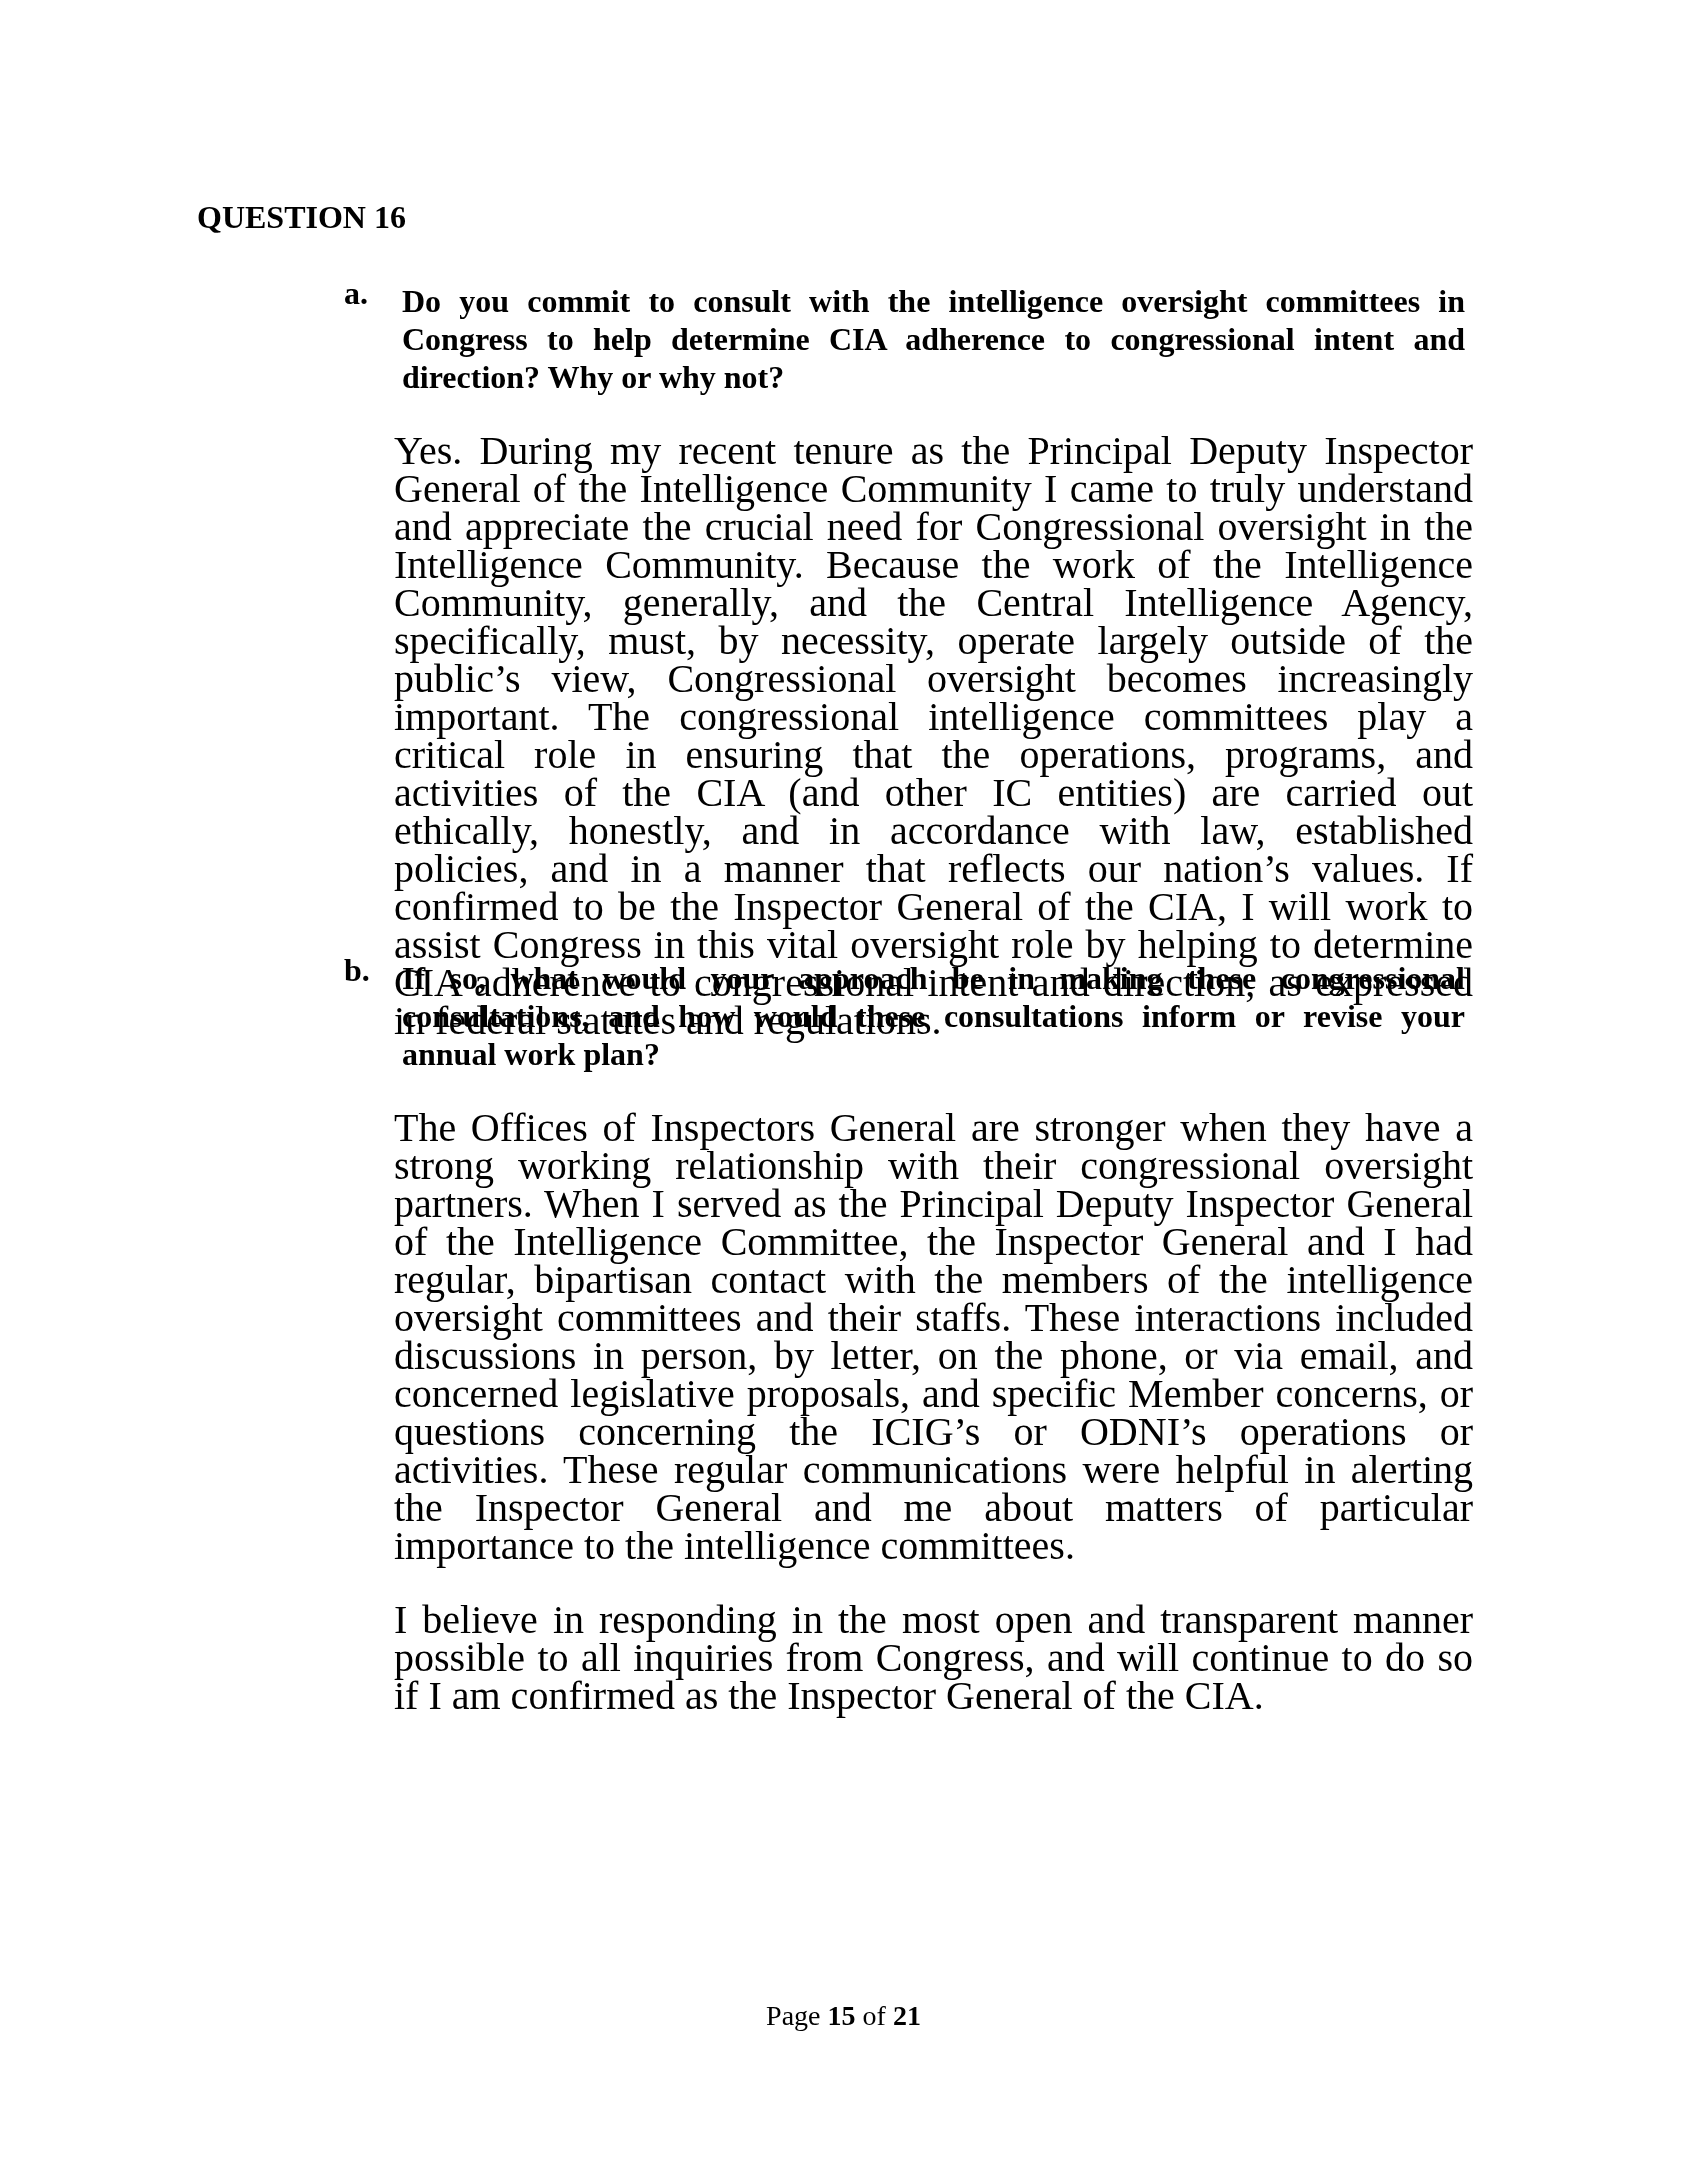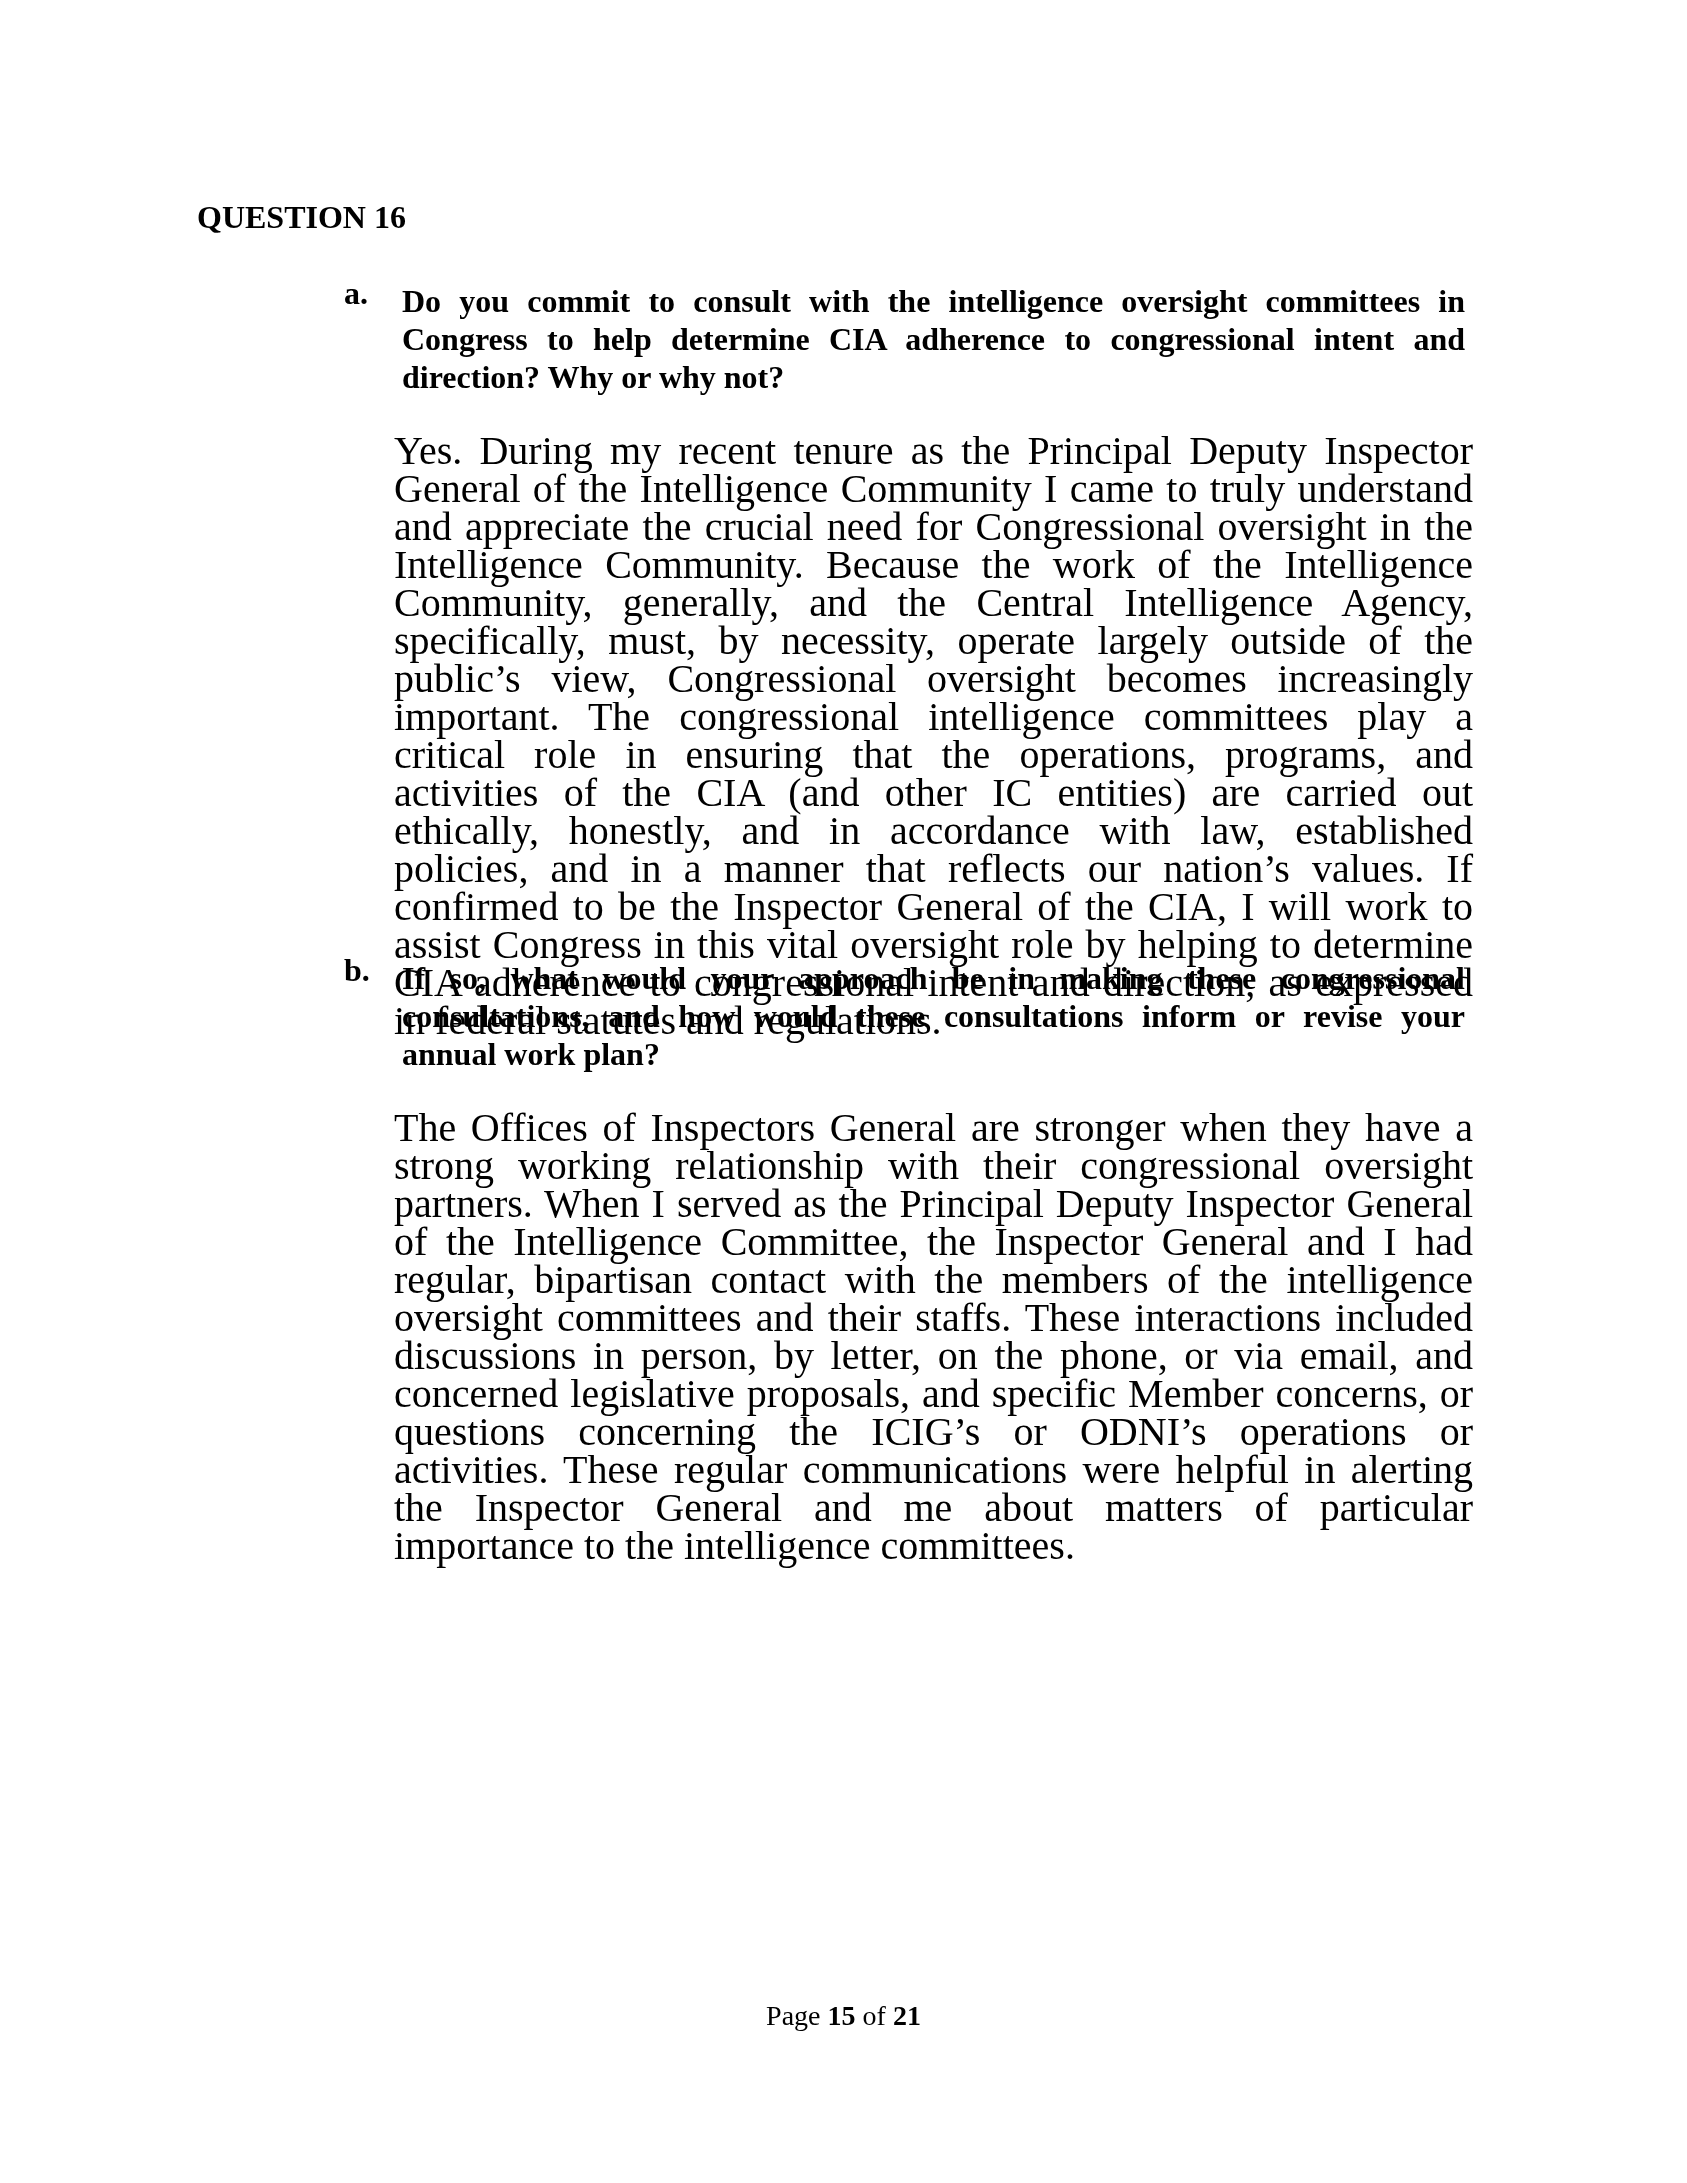--- a/index.html
+++ b/index.html
@@ -74,20 +74,21 @@
       <p class="question">Do you commit to consult with the intelligence oversight committees in Congress to help determine CIA adherence to congressional intent and direction?  Why or why not?</p>
       <p class="answer">Yes. During my recent tenure as the Principal Deputy Inspector General of the Intelligence Community I came to truly understand and appreciate the crucial need for Congressional oversight in the Intelligence Community. Because the work of the Intelligence Community, generally, and the Central Intelligence Agency, specifically, must, by necessity, operate largely outside of the public’s view, Congressional oversight becomes increasingly important. The congressional intelligence committees play a critical role in ensuring that the operations, programs, and activities of the CIA (and other IC entities) are carried out ethically, honestly, and in accordance with law, established policies, and in a manner that reflects our nation’s values. If confirmed to be the Inspector General of the CIA, I will work to assist Congress in this vital oversight role by helping to determine CIA adherence to congressional intent and direction, as expressed in federal statutes and regulations.</p>
     </div>
   </div>
 
   <div class="item" style="top:951px;">
     <span class="marker">b.</span>
     <div class="item-body">
       <p class="question">If so, what would your approach be in making these congressional consultations, and how would these consultations inform or revise your annual work plan?</p>
       <p class="answer">The Offices of Inspectors General are stronger when they have a strong working relationship with their congressional oversight partners.  When I served as the Principal Deputy Inspector General of the Intelligence Committee, the Inspector General and I had regular, bipartisan contact with the members of the intelligence oversight committees and their staffs.  These interactions included discussions in person, by letter, on the phone, or via email, and concerned legislative proposals, and specific Member concerns, or questions concerning the ICIG’s or ODNI’s operations or activities.  These regular communications were helpful in alerting the Inspector General and me about matters of particular importance to the intelligence committees.</p>
+      <p class="answer">I believe in responding in the most open and transparent manner possible to all inquiries from Congress, and will continue to do so if I am confirmed as the Inspector General of the CIA.</p>
     </div>
   </div>
 
   <div class="footer">
     <span>Page</span>
     <b>15</b>
     <span>of</span>
     <b>21</b>
   </div>
 

